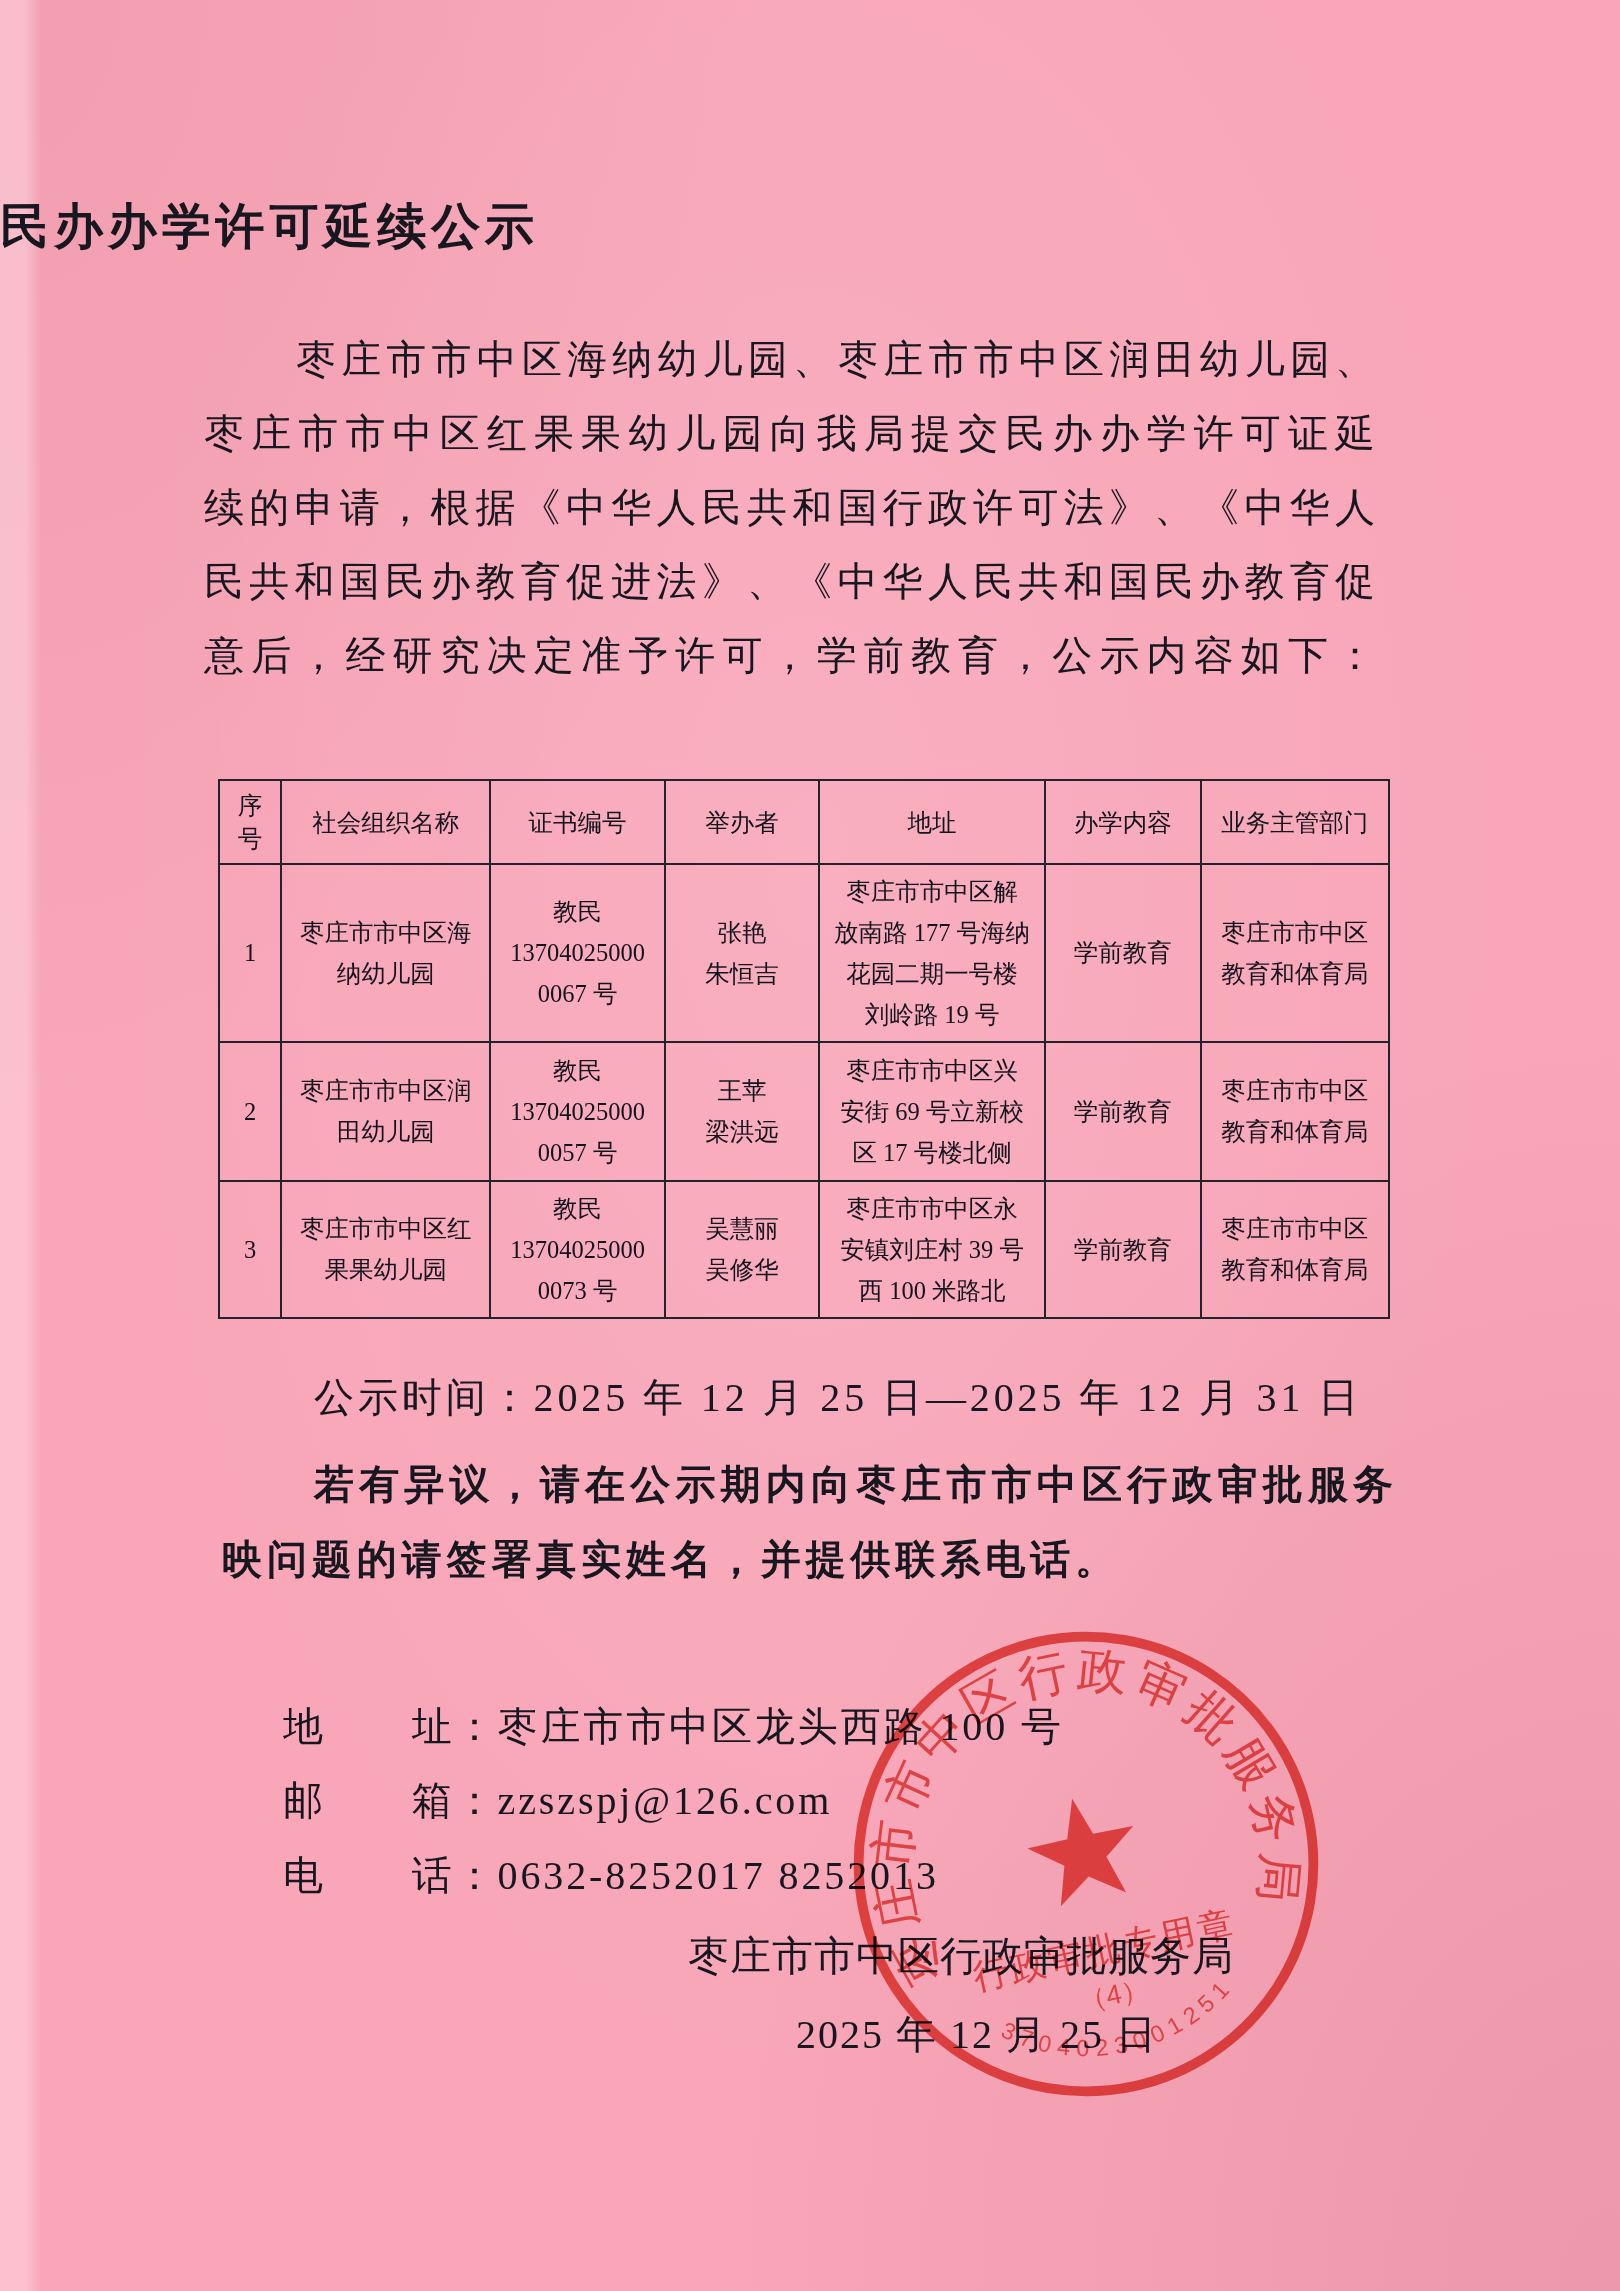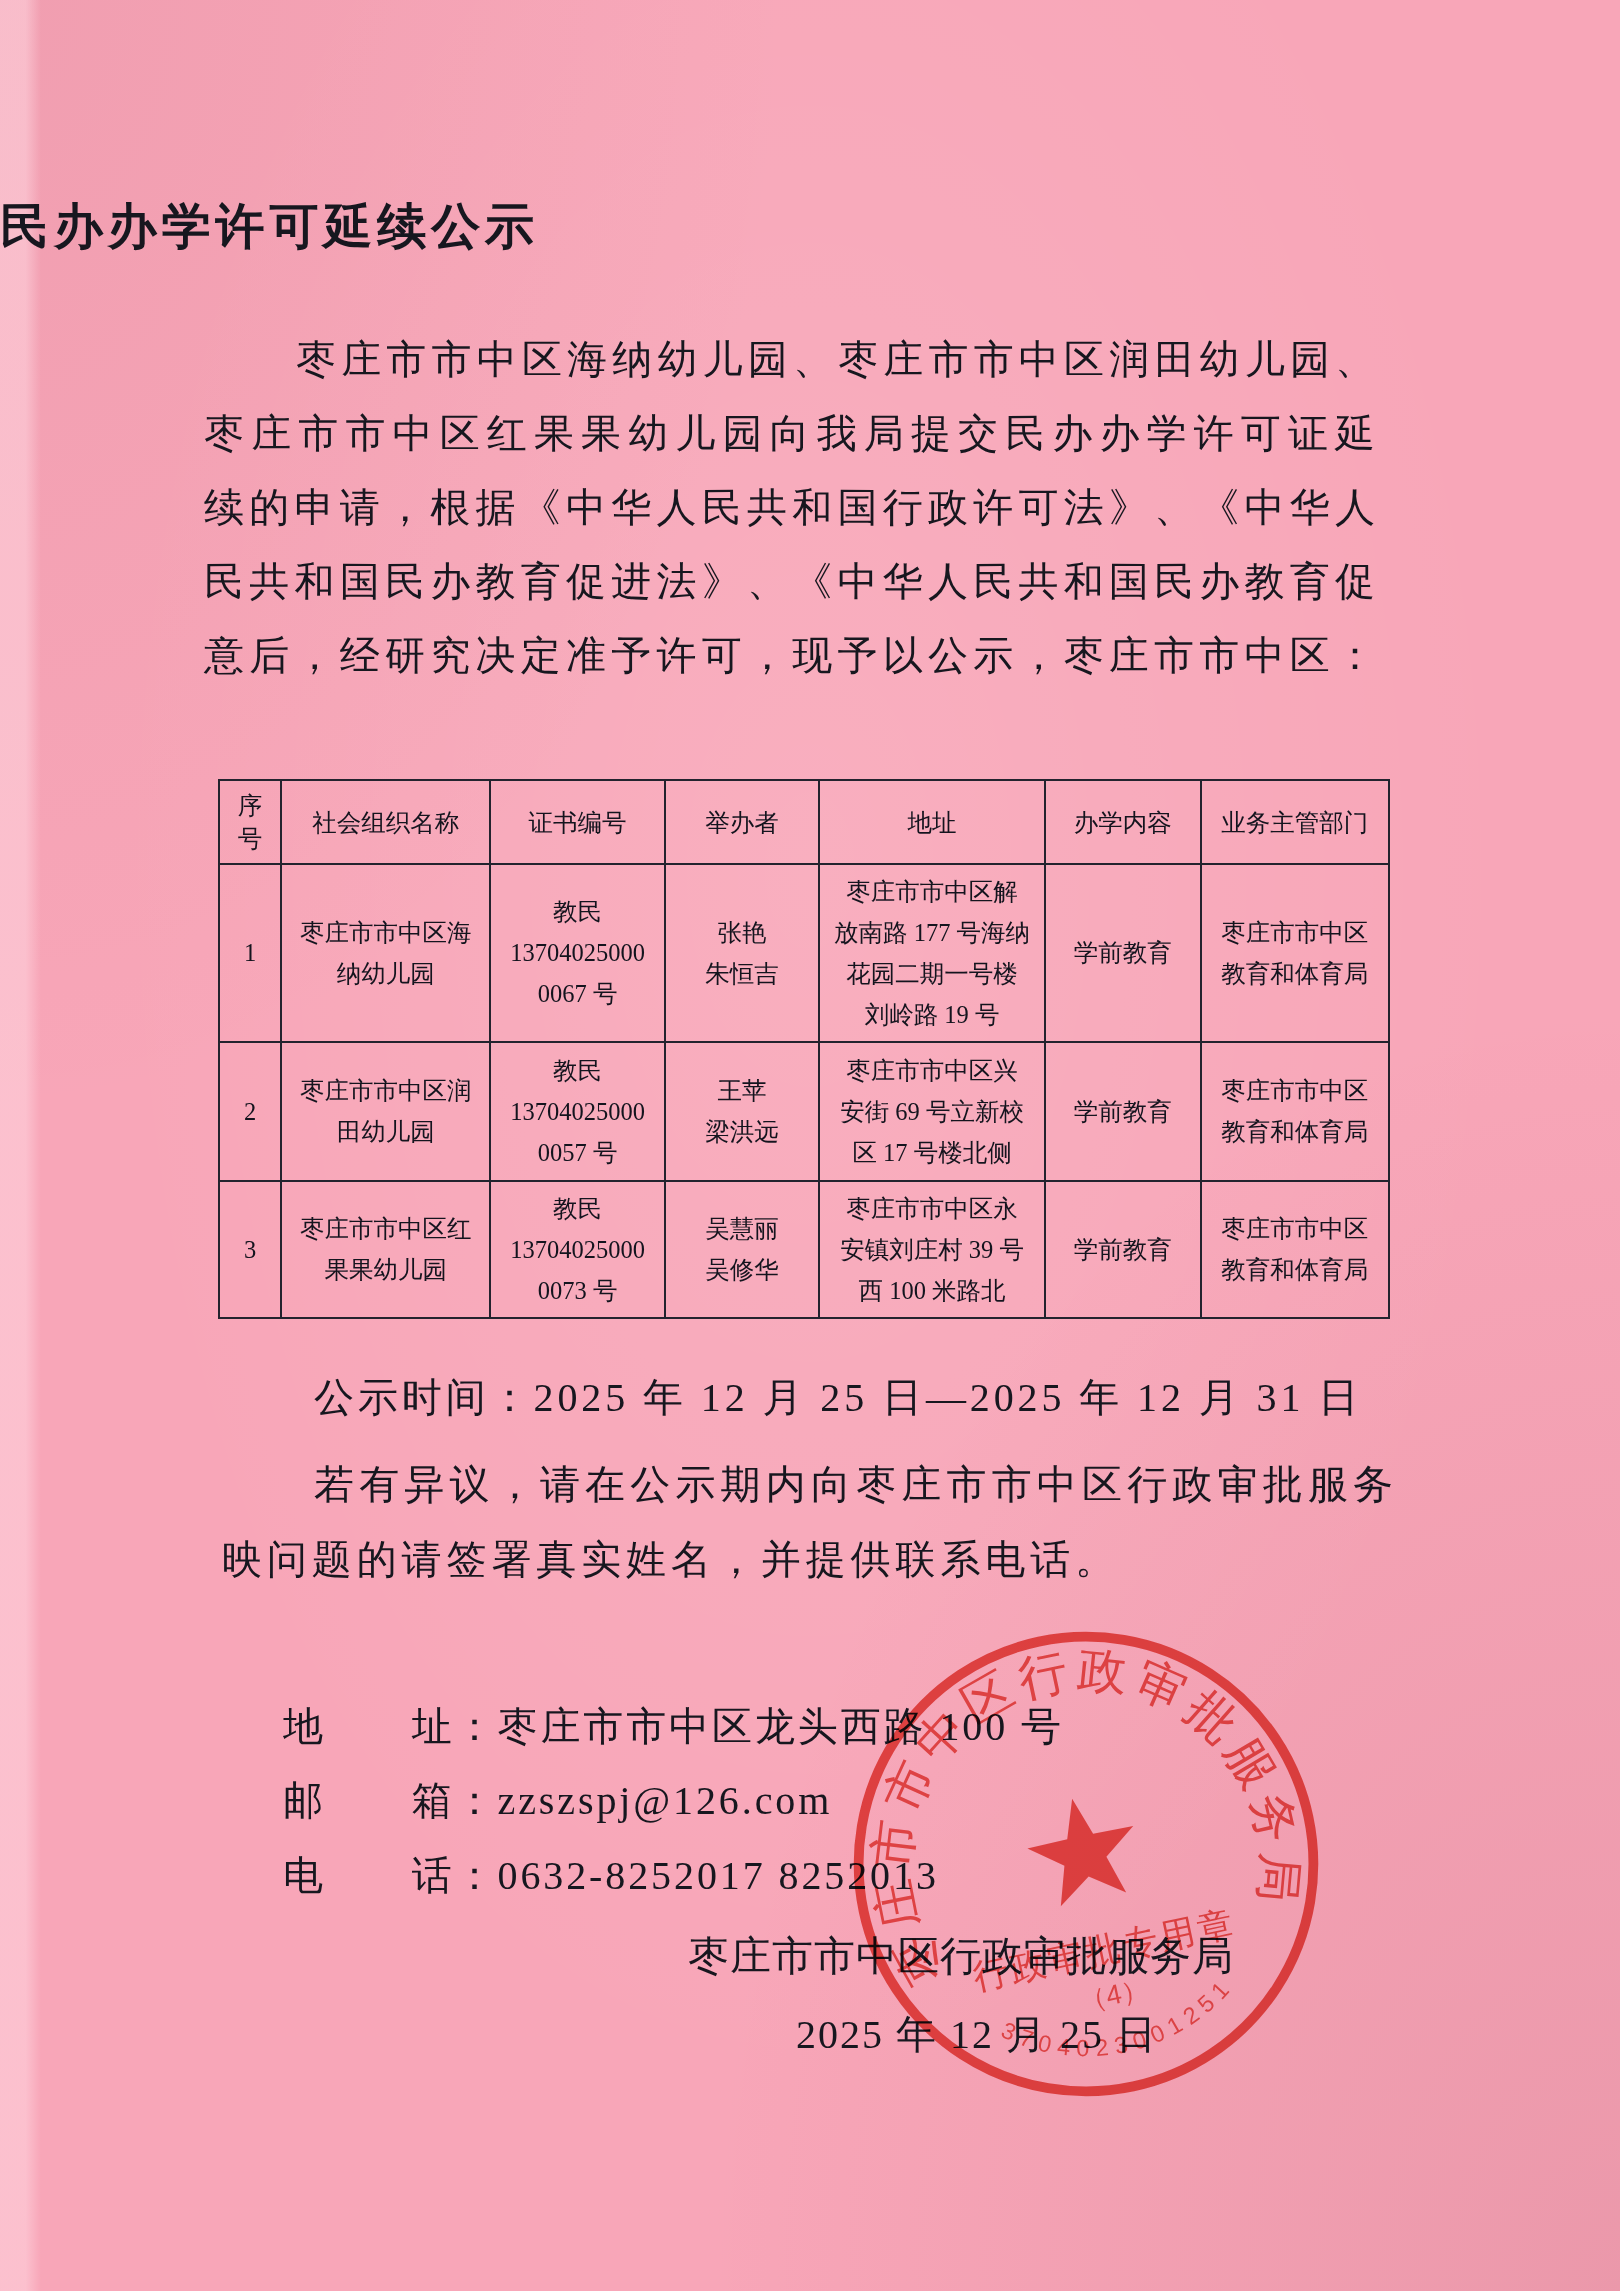--- a/index.html
+++ b/index.html
@@ -48,21 +48,21 @@
   }
   .permit-table tr.r1 td { height:169px; }
   .permit-table tr.r2 td { height:139px; }
   .permit-table tr.r3 td { height:129px; }
 
   .notice-time {
     position:absolute; left:222px; top:1370px; width:1176px;
     padding-left:92px; font-size:40px; letter-spacing:3.9px; white-space:pre;
   }
   .objection { position:absolute; left:222px; top:1447px; width:1176px; }
-  .objection .line { height:75px; line-height:75px; }
+  .objection .line { height:75px; line-height:75px;font-weight:bold; }
 
   .contact-line {
     position:absolute; left:222px; width:1176px; padding-left:61px;
     font-size:40px; letter-spacing:2.9px; white-space:pre;
   }
   .contact-address { top:1699px; }
   .contact-email   { top:1773px; }
   .contact-phone   { top:1848px; }
 
   .issuer {
@@ -85,21 +85,21 @@
 </head>
 <body>
 
 <h1 class="page-title">民办办学许可延续公示</h1>
 
 <div class="intro">
   <div class="line indent">枣庄市市中区海纳幼儿园、枣庄市市中区润田幼儿园、</div>
   <div class="line">枣庄市市中区红果果幼儿园向我局提交民办办学许可证延</div>
   <div class="line">续的申请，根据《中华人民共和国行政许可法》、《中华人</div>
   <div class="line">民共和国民办教育促进法》、《中华人民共和国民办教育促</div>
-  <div class="line">意后，经研究决定准予许可，现予以公示，枣庄市市中区：</div>
+  <div class="line">意后，经研究决定准予许可，学前教育，公示内容如下：</div>
 </div>
 
 <table class="permit-table">
   <colgroup>
     <col style="width:5.3%">
       <col style="width:17.9%">
       <col style="width:14.9%">
     <col style="width:13.2%">
       <col style="width:19.3%">
       <col style="width:13.3%">

